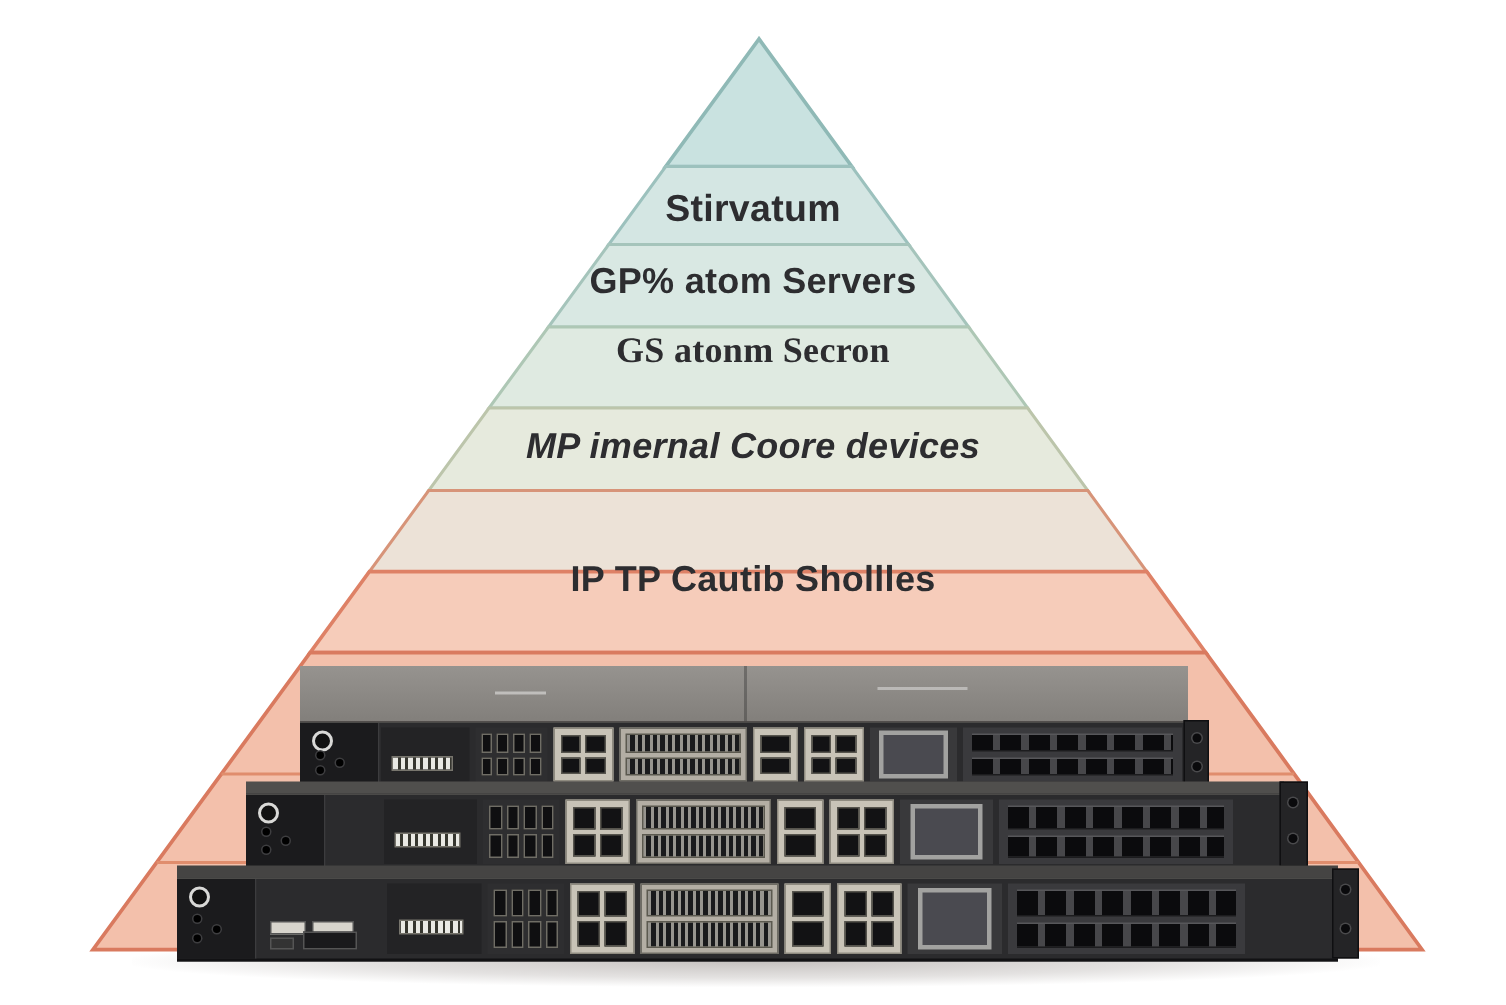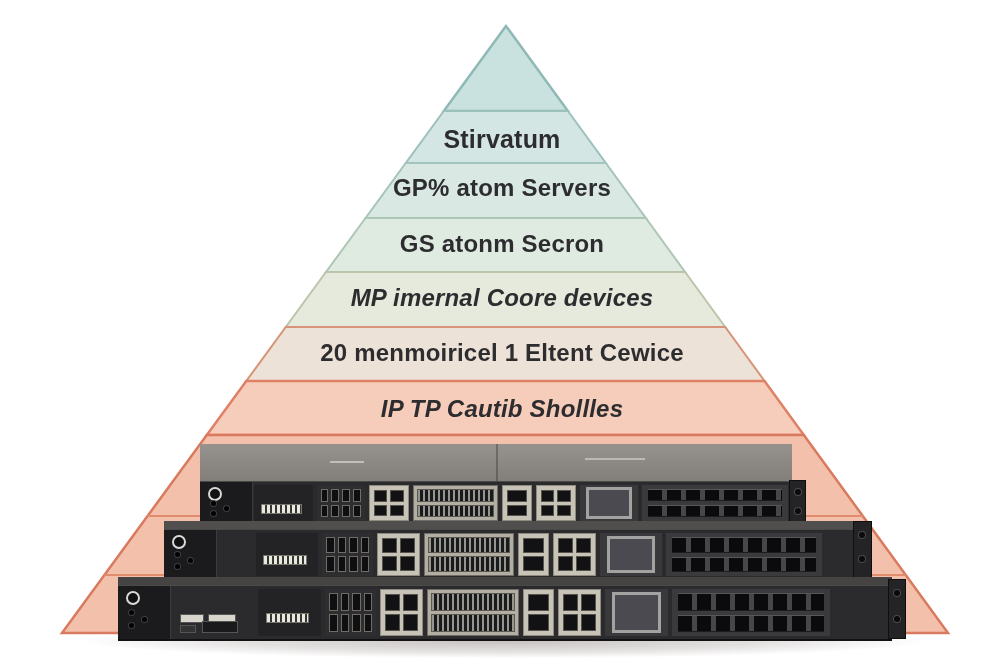--- a/index.html
+++ b/index.html
@@ -11,24 +11,24 @@
   .pyramid-svg{position:absolute;left:0;top:0;width:1004px;height:670px;}
 
   
   .tier-label{
     position:absolute;left:0;width:100%;text-align:center;
     font-size:24px;font-weight:700;color:#2d2d30;letter-spacing:.2px;
     height:30px;line-height:30px;pointer-events:none;
   }
   .tl-1{top:124px;font-size:25px;}
   .tl-2{top:173px;}
-  .tl-3{top:229px;}
+  .tl-3{top:219px;font-family:Liberation Serif, serif;}
   .tl-4{top:283px;font-style:italic;}
   .tl-5{top:338px;}
-  .tl-6{top:394px;font-style:italic;}
+  .tl-6{top:372px;}
 
   
   .shadow{
     position:absolute;left:88px;top:624px;width:832px;height:34px;
     background:radial-gradient(ellipse at 50% 50%, rgba(105,95,90,.38) 0%, rgba(105,95,90,.18) 45%, rgba(105,95,90,0) 72%);
   }
   .server{position:absolute;}
   .srv-surface{
     position:absolute;left:0;right:0;
     background:linear-gradient(#96938f,#827f7b);
@@ -112,21 +112,20 @@
     <polygon points="246.3,381 764.5,381 803.8,435 206.8,435" stroke-width="2.5" fill="#f6ccba" stroke="#de8166"></polygon>
     <polygon points="206.8,435 803.8,435 948,633 62,633" stroke-width="2.5" fill="#f3c0ab" stroke="#d97a5f"></polygon>
     <line x1="147.6" y1="516" x2="862.8" y2="516" stroke-width="2" stroke="#e08d6d"></line>
     <line x1="104.4" y1="575" x2="905.7" y2="575" stroke-width="2" stroke="#e08d6d"></line>
   </svg>
 
   <div class="tier-label tl-1">Stirvatum</div>
   <div class="tier-label tl-2">GP% atom Servers</div>
   <div class="tier-label tl-3">GS atonm Secron</div>
   <div class="tier-label tl-4">MP imernal Coore devices</div>
-  <div class="tier-label tl-5">20 menmoiricel 1 Eltent Cewice</div>
   <div class="tier-label tl-6">IP TP Cautib Shollles</div>
 
   <div class="shadow"></div>
 
   <div class="server server-top">
     <div class="srv-surface">
       <span class="seam"></span>
       <span class="mark-a"></span>
       <span class="mark-b"></span>
     </div>

